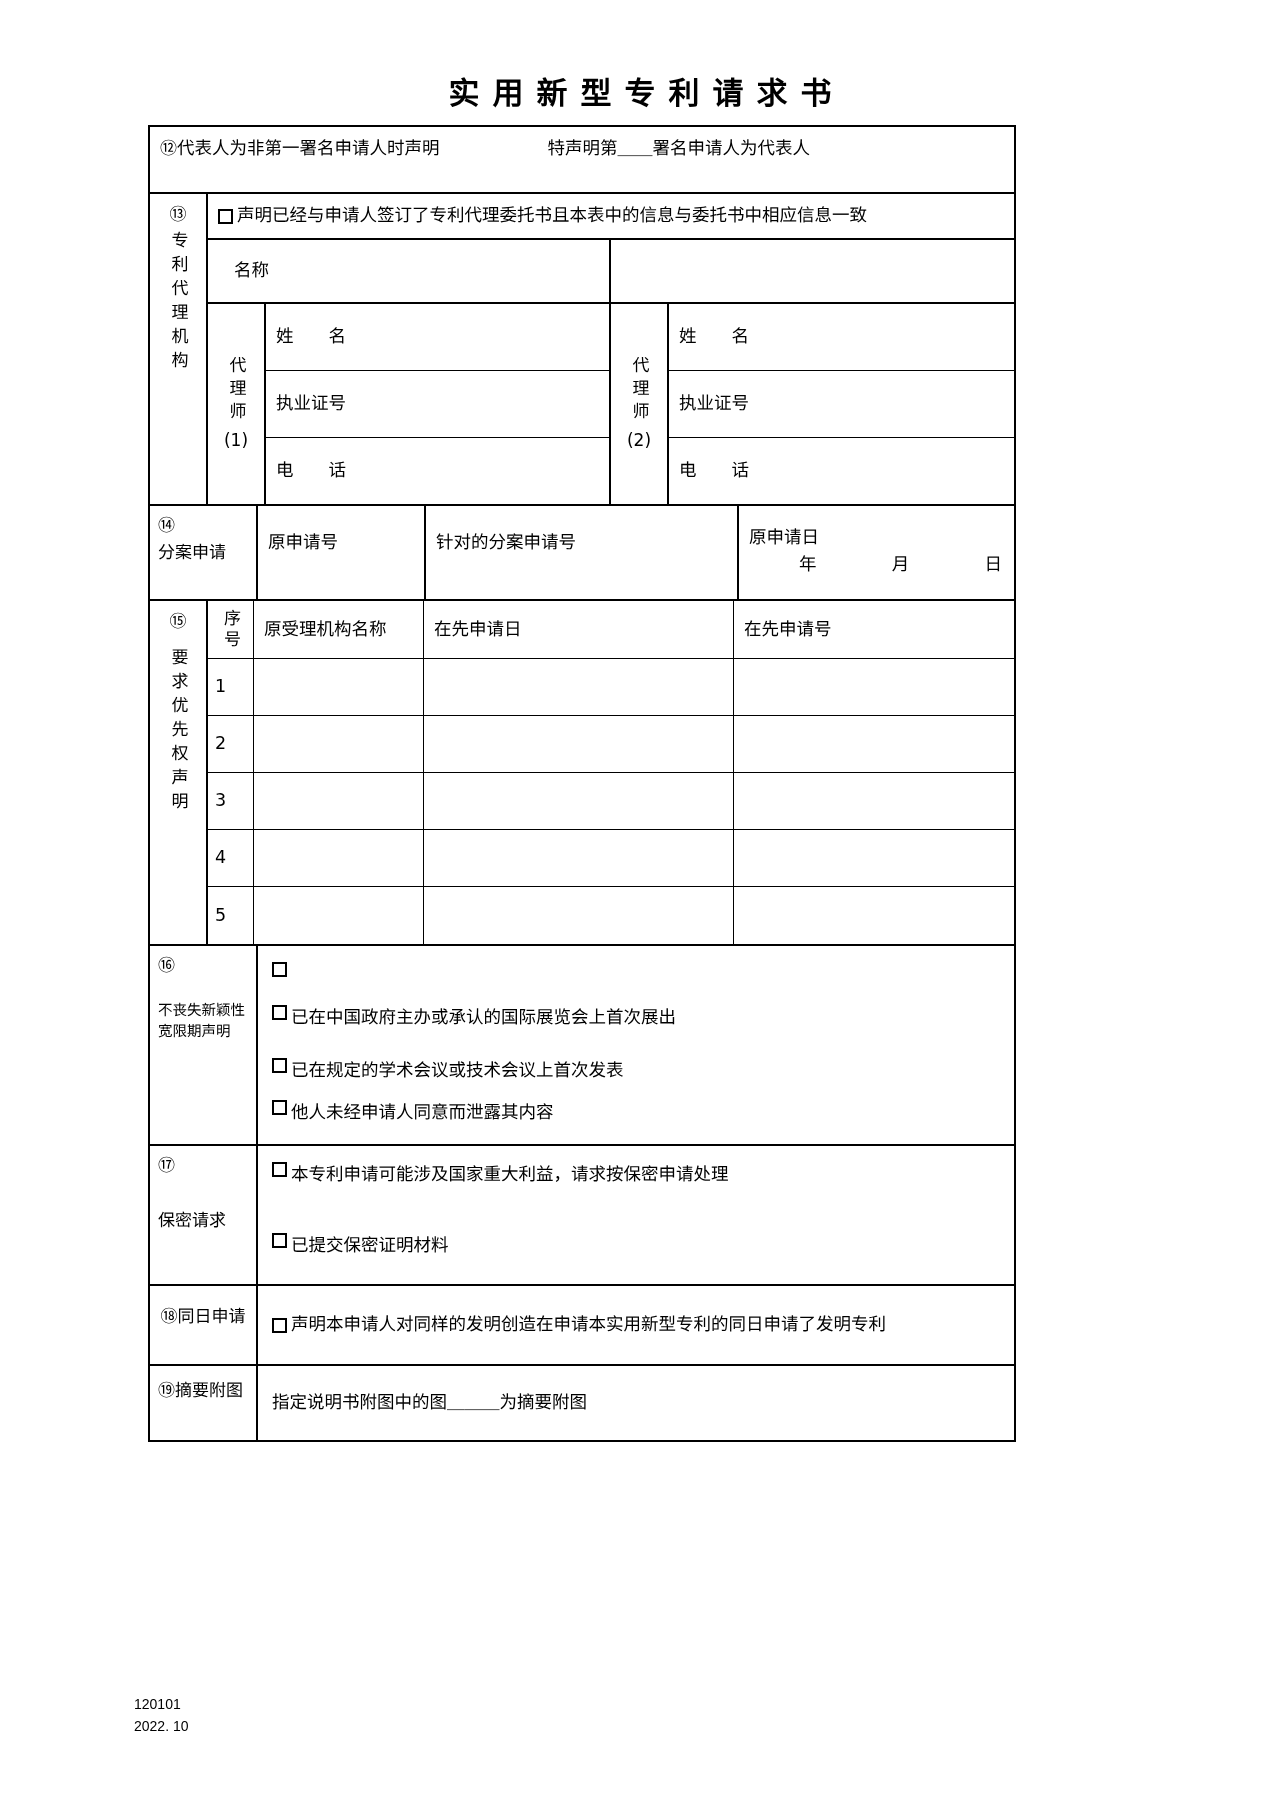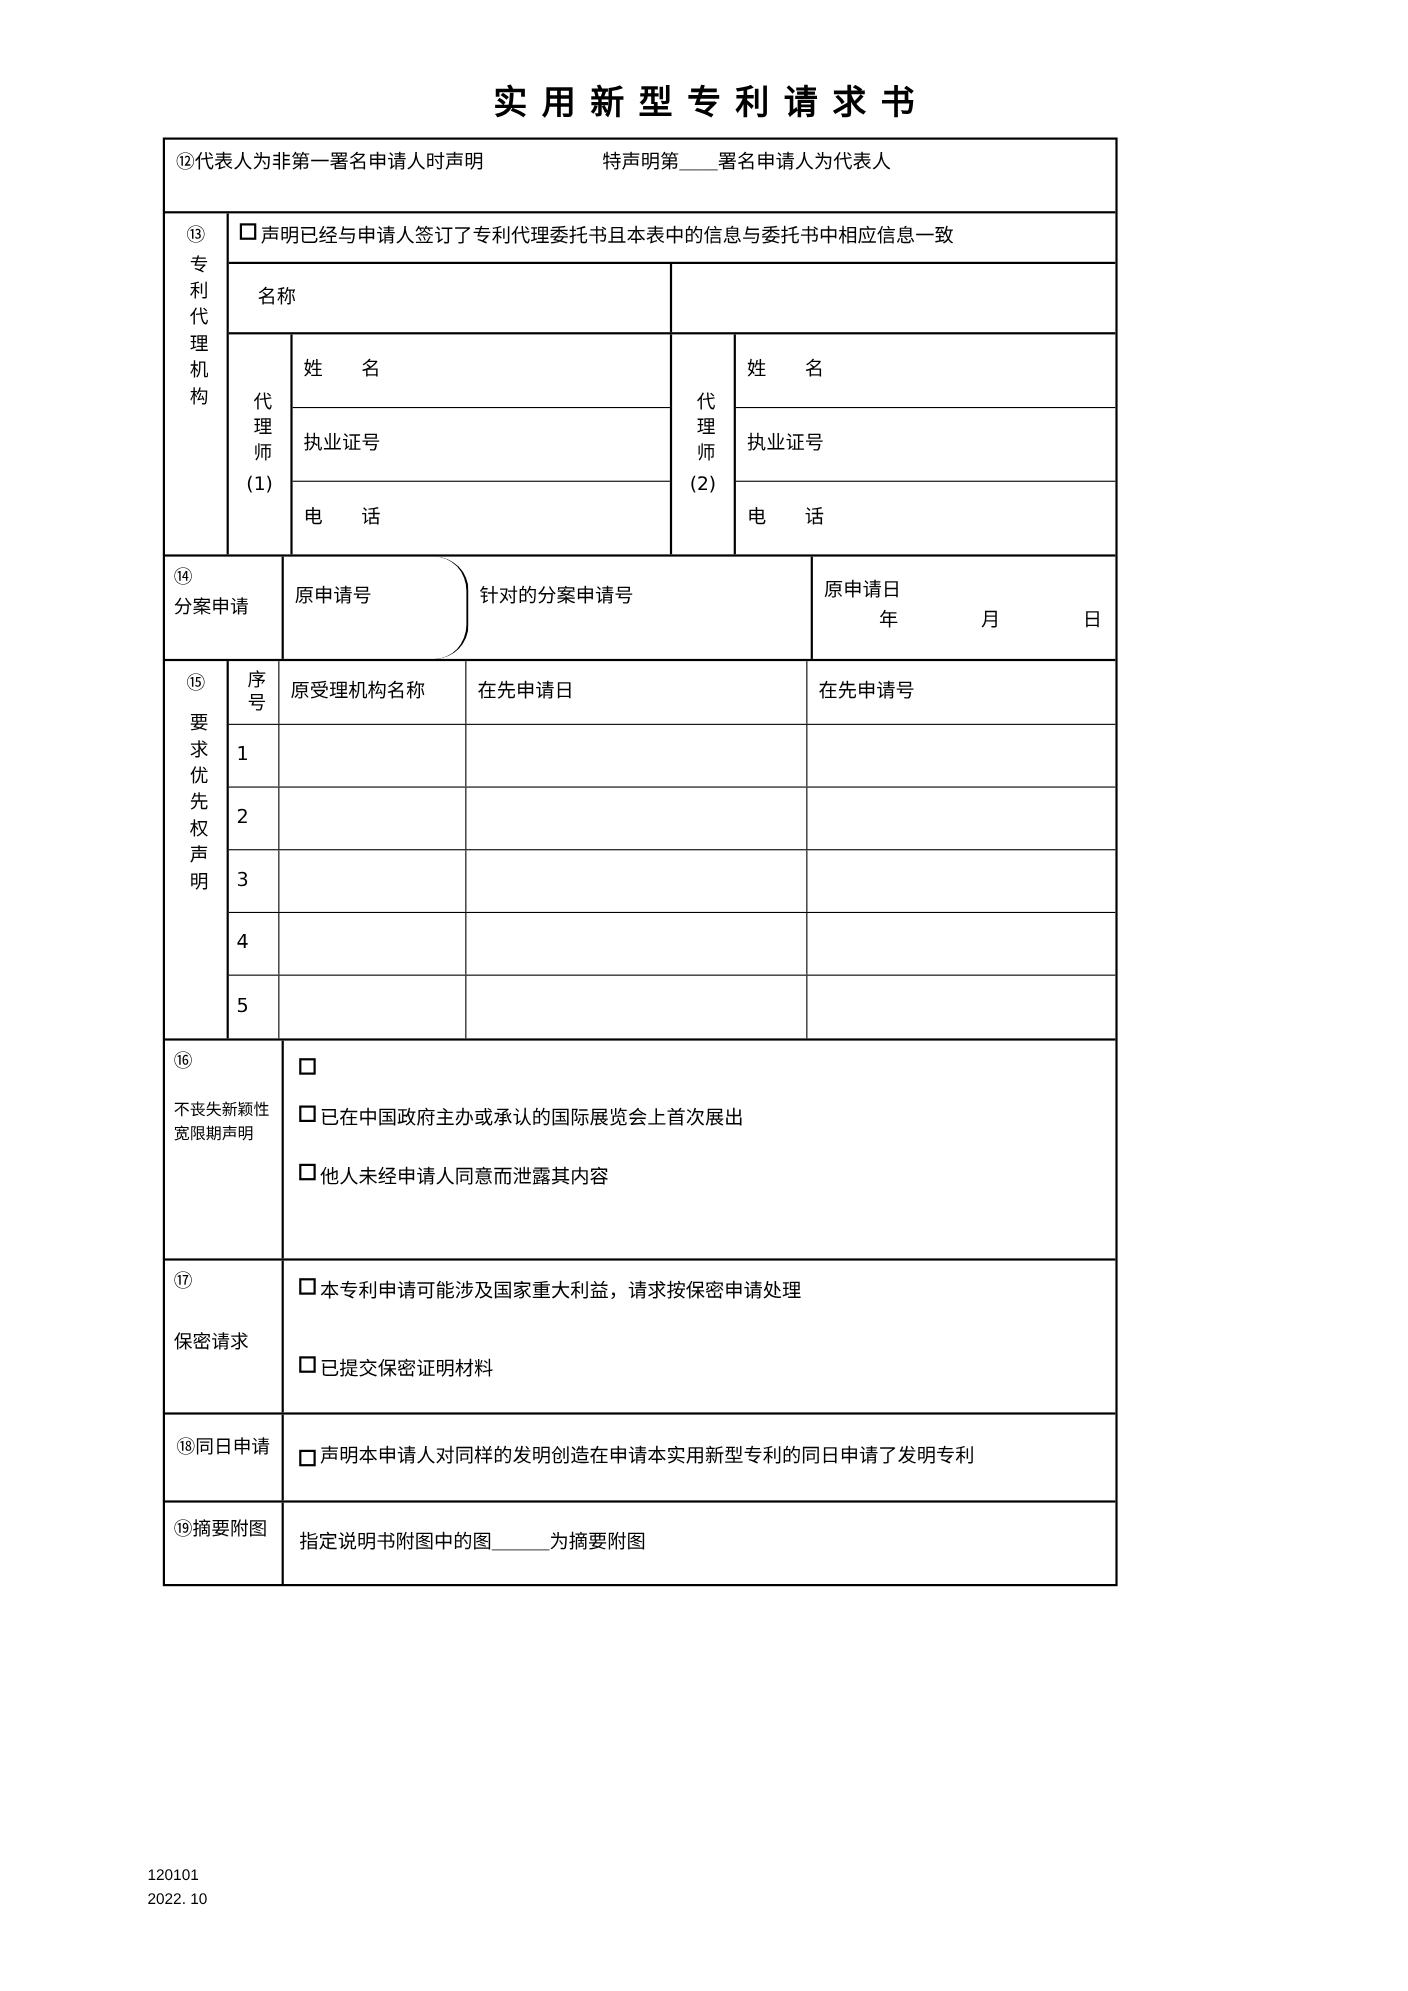--- a/index.html
+++ b/index.html
@@ -116,21 +116,21 @@
   <div class="row brdb">
 
     <div class="cell brdr" style="width:58px; flex:none; display:flex; flex-direction:column; align-items:center; padding:8px 2px;">
       <span class="circnum">⑬</span>
       <span class="vlabel" style="margin-top:4px; font-size:17px;">专利代理机构</span>
     </div>
 
     <div style="flex:1; display:flex; flex-direction:column;">
 
       <div class="cell brdb" style="height:46px; display:flex; align-items:center;">
-        <span class="chk-line" style="">
+        <span class="chk-line" style="align-items:center;">
           <span class="cbox"></span>
           <span class="txt">声明已经与申请人签订了专利代理委托书且本表中的信息与委托书中相应信息一致</span>
         </span>
       </div>
 
       <div class="row brdb" style="height:64px;">
         <div class="cell brdr" style="width:50%; display:flex; align-items:center;padding-left:26px;">
           <span>名称</span>
         </div>
       </div>
@@ -175,21 +175,21 @@
 
       </div>
     </div>
   </div>
 
   <div class="row brdb" style="height:95px;">
     <div class="cell brdr" style="width:108px; flex:none; padding:7px 8px;">
       <div class="circnum">⑭</div>
       <div style="font-size:17px; margin-top:2px;">分案申请</div>
     </div>
-    <div class="cell brdr" style="width:168px; flex:none; padding-top:24px;border-radius:31px;">
+    <div class="cell brdr" style="width:168px; flex:none; padding-top:24px;">
       <span>原申请号</span>
     </div>
     <div class="cell brdr" style="flex:1; padding-top:24px;">
       <span>针对的分案申请号</span>
     </div>
     <div class="cell" style="width:275px; flex:none; padding-top:19px;">
       <div>原申请日</div>
       <div style="margin-top:2px; padding-left:48px;text-align:center;">
         <span>年</span>
         <span style="display:inline-block; width:64px;"></span>
@@ -277,20 +277,24 @@
       <div class="small-label" style="margin-top:22px;">不丧失新颖性宽限期声明</div>
     </div>
     <div class="cell" style="flex:1; padding:16px 10px 10px 14px;">
       <div class="chk-line" style="margin-bottom:28px;">
         <span class="cbox"></span>
       </div>
       <div class="chk-line" style="margin-bottom:28px;">
         <span class="cbox"></span>
         <span class="txt">已在中国政府主办或承认的国际展览会上首次展出</span>
       </div>
+      <div class="chk-line" style="margin-bottom:16px;">
+        <span class="cbox"></span>
+        <span class="txt">已在规定的学术会议或技术会议上首次发表</span>
+      </div>
       <div class="chk-line">
         <span class="cbox"></span>
         <span class="txt">他人未经申请人同意而泄露其内容</span>
       </div>
     </div>
   </div>
 
   <div class="row brdb" style="height:140px;">
     <div class="sec-no-col brdr">
       <div class="circnum">⑰</div>

